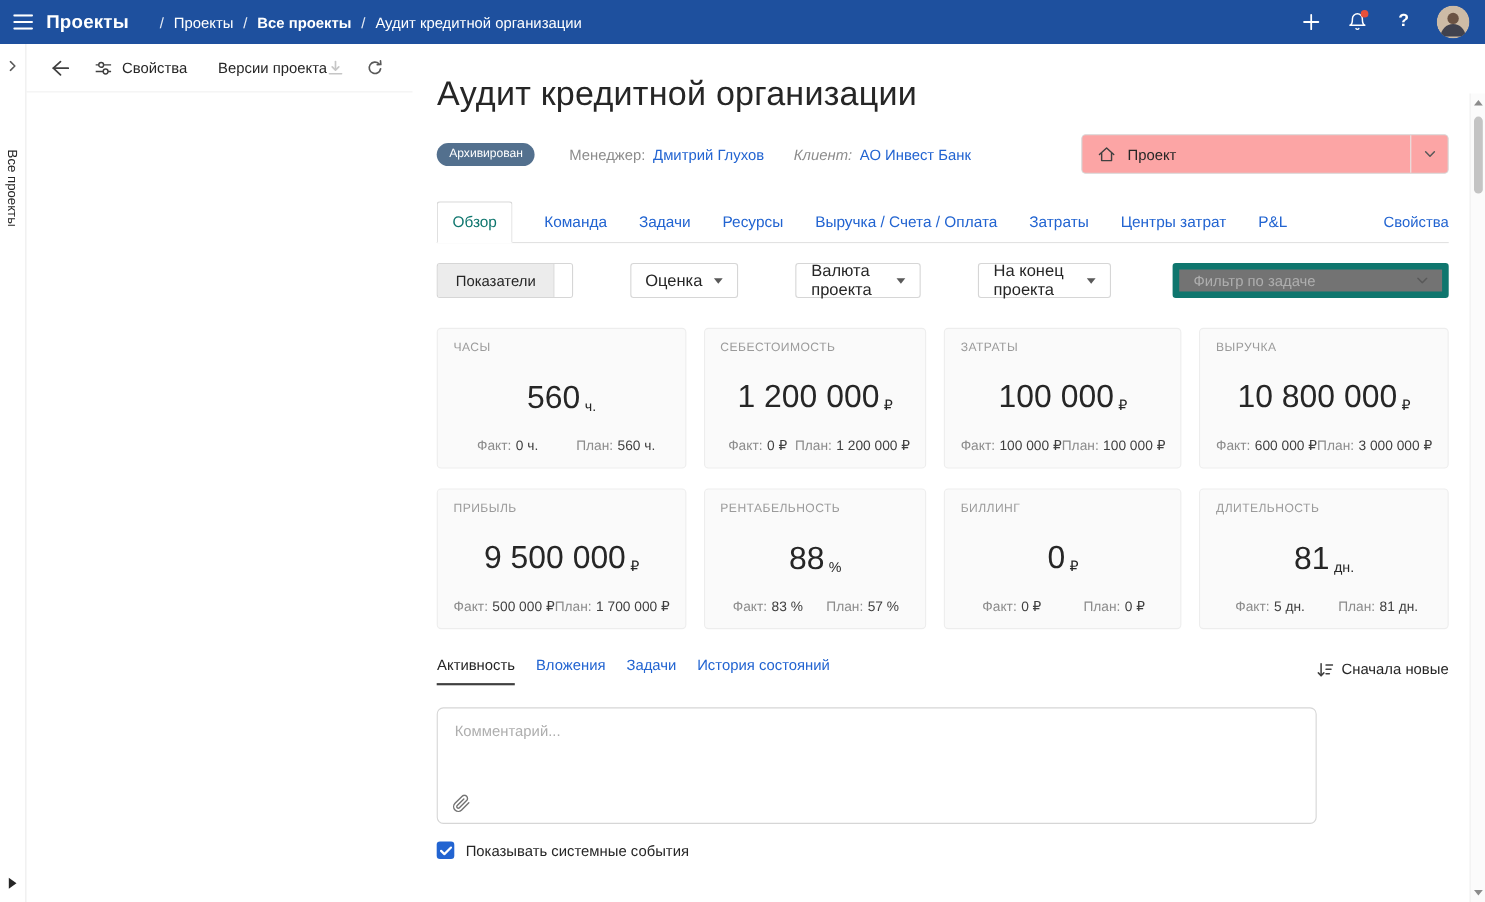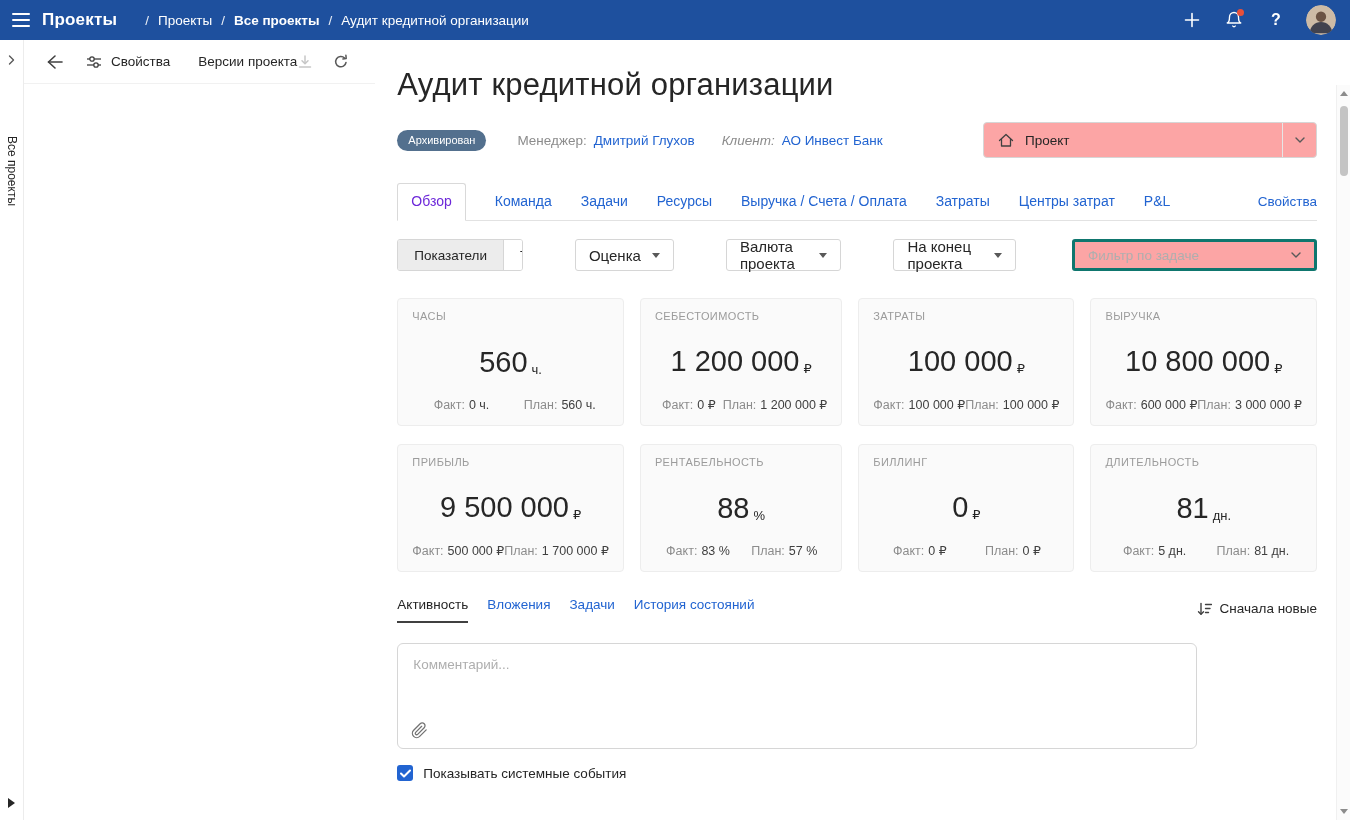--- a/index.html
+++ b/index.html
@@ -47,32 +47,32 @@
   .meta-link { color:#2264d1; font-size:13.5px; cursor:pointer; margin-left:7px; }
   .m-manager { margin-left:31px; }
   .m-client { margin-left:27px;font-style:italic; }
   .type-btn { position:absolute; right:0; top:0; width:334px; height:36px; border:1px solid #d6d6d6; border-radius:4px; display:flex; align-items:stretch; background:#fca5a5; cursor:pointer; }
   .type-main { flex:1; display:flex; align-items:center; gap:11px; padding:0 14px; font-size:13.5px; }
   .type-caret { width:34px; display:flex; align-items:center; justify-content:center; border-left:1px solid #e6e6e6; }
 
   
   .tabbar { margin-top:25px; display:flex; align-items:flex-end; border-bottom:1px solid #e2e2e2; }
   .tab { font-size:14px; color:#2264d1; cursor:pointer; padding:9px 0 11px; margin-left:29px; white-space:nowrap; }
-  .tab-active { color:#6d28d9; background:#fff; border:1px solid #d9d9d9; border-bottom:1px solid #fff; border-radius:3px 3px 0 0; padding:9px 13px 11px; margin-left:0; margin-bottom:-1px; cursor:default; }
+  .tab-active { color:#0f766e; background:#fff; border:1px solid #d9d9d9; border-bottom:1px solid #fff; border-radius:3px 3px 0 0; padding:9px 13px 11px; margin-left:0; margin-bottom:-1px; cursor:default; }
   .tab-props { margin-left:auto; font-size:13.5px; color:#2264d1; cursor:pointer; padding-bottom:11px; }
 
   
   .filter-row { margin-top:18px; display:flex; align-items:flex-end;gap:28px; }
   .segmented { display:flex; border:1px solid #d6d6d6; border-radius:3px; overflow:hidden; height:32px; background:#fff; }
   .seg-btn { display:flex; align-items:center; padding:0 16px; font-size:13.5px; cursor:pointer; background:#fff; }
   .seg-active { background:#ececec; cursor:default; }
   .seg-btn + .seg-btn { border-left:1px solid #d6d6d6; }
   .drop-btn { height:32px; border:1px solid #d6d6d6; border-radius:3px; background:#fff; display:flex; align-items:center; gap:11px; padding:0 13px; font-size:15px; cursor:pointer; margin-left:24px; }
   .caret { width:0; height:0; border-left:4px solid transparent; border-right:4px solid transparent; border-top:5px solid #595959; }
-  .combo { margin-left:28px; height:32px; width:347px; border:3px solid #0f766e; border-radius:3px; display:flex; align-items:stretch; background:#fca5a5; }
+  .combo { margin-left:28px; height:32px; width:347px; border:6px solid #0f766e; border-radius:3px; display:flex; align-items:stretch; background:#737373; }
   .combo input { flex:1; border:none; outline:none; padding:0 13px; font-size:13.5px; font-family:inherit; color:#262626; background:transparent; min-width:0; }
   .combo-caret { width:36px; display:flex; align-items:center; justify-content:center; cursor:pointer; }
   ::placeholder { color:#aeaeae; opacity:1; }
 
   
   .cards { margin-top:27px; display:grid; grid-template-columns:repeat(4,1fr); gap:18px 16px; }
   .card { height:128px; background:#fafafa; border:1px solid #ededed; border-radius:4px; padding:11px 14px 13px; display:flex; flex-direction:column; }
   .card-label { font-size:11px; color:#9b9b9b; letter-spacing:.4px; }
   .card-value { flex:1; display:flex; align-items:center; justify-content:center; }
   .cv-wrap { display:flex; align-items:flex-end; gap:4px; transform:translateY(2px); }

